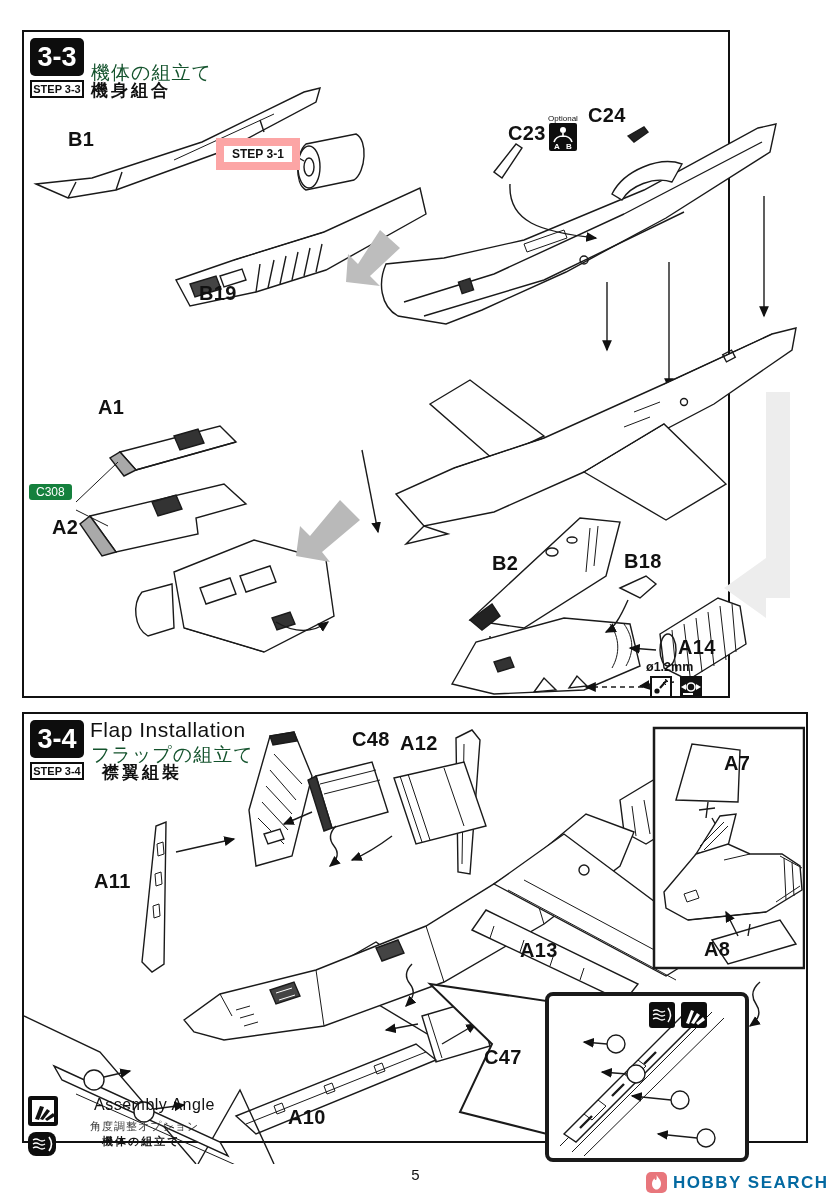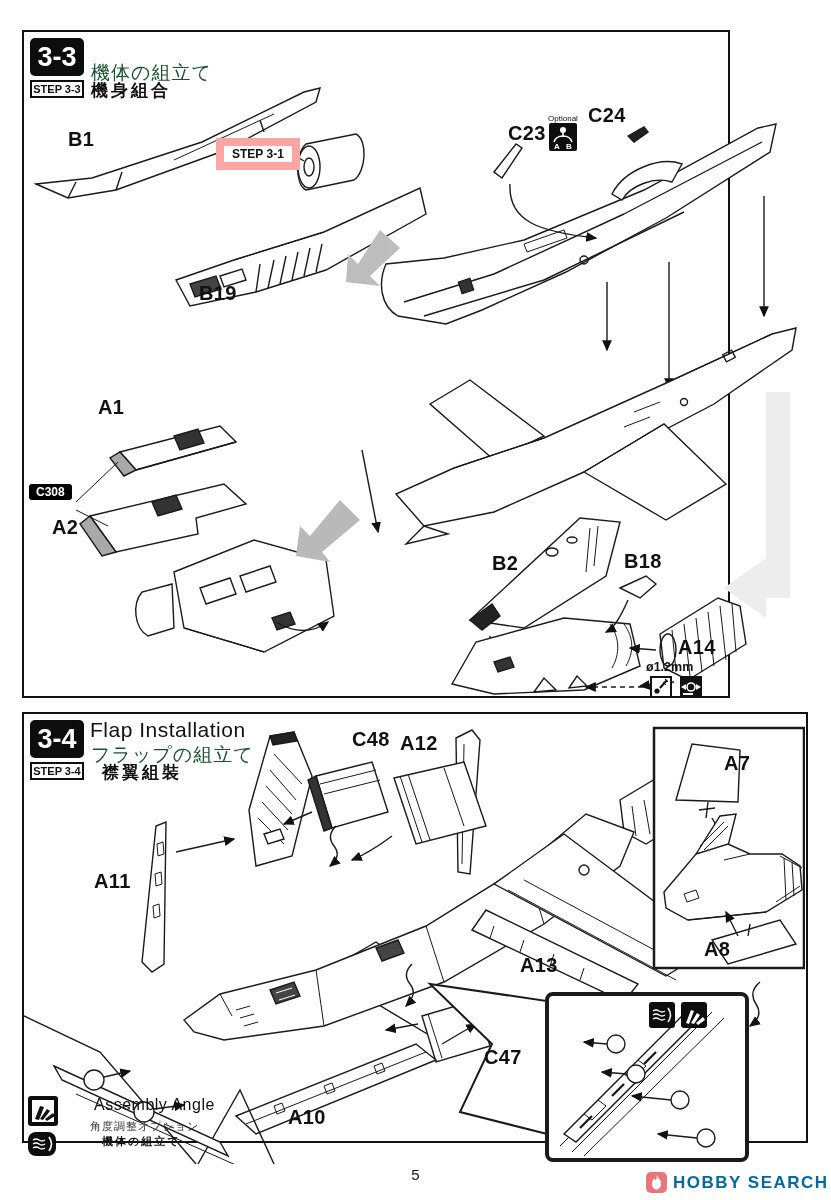--- a/index.html
+++ b/index.html
@@ -11,21 +11,21 @@
   .plabel{position:absolute;font-size:20px;font-weight:600;letter-spacing:.4px;white-space:nowrap;}
   .badge{position:absolute;width:54px;height:38px;background:#0d0d0d;color:#fff;border-radius:5px;
          font-size:27px;font-weight:bold;display:flex;align-items:center;justify-content:center;}
   .stepbox{position:absolute;width:54px;height:18px;border:2px solid #0d0d0d;background:#fff;
            font-size:11px;font-weight:bold;display:flex;align-items:center;justify-content:center;box-sizing:border-box;}
   .sec-title{position:absolute;font-size:21px;letter-spacing:.5px;white-space:nowrap;}
   .sec-sub-ja{position:absolute;font-size:19px;color:#14532d;letter-spacing:1px;white-space:nowrap;}
   .sec-sub-zh{position:absolute;font-size:17px;font-weight:bold;letter-spacing:3px;white-space:nowrap;}
   .refbox{position:absolute;border:8px solid #fca5a5;background:#fff;font-weight:bold;font-size:12px;
           padding:1px 8px;white-space:nowrap;}
-  .paintref{position:absolute;background:#000000;color:#fff;font-weight:bold;font-size:12px;
+  .paintref{position:absolute;background:#15803d;color:#fff;font-weight:normal;font-size:12px;
             padding:1px 7px;border-radius:3px;white-space:nowrap;}
   .drillnote{position:absolute;font-size:12.5px;font-weight:bold;white-space:nowrap;}
   .opt-icon{position:absolute;width:30px;text-align:center;}
   .opt-icon .word{font-size:8px;line-height:9px;}
   .opt-icon .box{width:28px;height:28px;margin:0 auto;background:#0d0d0d;border-radius:2px;}
   .sq-icon{position:absolute;background:#0d0d0d;border-radius:3px;}
   .oa-text-en{position:absolute;font-size:16px;letter-spacing:.5px;white-space:nowrap;}
   .oa-text-ja{position:absolute;font-size:11px;color:#3a3a3a;letter-spacing:1px;white-space:nowrap;}
   .oa-text-zh{position:absolute;font-size:11px;font-weight:bold;letter-spacing:2px;white-space:nowrap;}
   .pageno{position:absolute;left:0;right:0;top:1166px;text-align:center;font-size:15px;}
@@ -349,21 +349,21 @@
     <div class="stepbox" style="left:6px;top:48px;">STEP 3-4</div>
     <div class="sec-title" style="left:66px;top:4px;">Flap Installation</div>
     <div class="sec-sub-ja" style="left:67px;top:28px;">フラップの組立て</div>
     <div class="sec-sub-zh" style="left:78px;top:47px;">襟翼組裝</div>
 
     <div class="plabel" style="left:328px;top:14px;">C48</div>
     <div class="plabel" style="left:376px;top:18px;">A12</div>
     <div class="plabel" style="left:70px;top:156px;">A11</div>
     <div class="plabel" style="left:700px;top:38px;">A7</div>
     <div class="plabel" style="left:680px;top:224px;">A8</div>
-    <div class="plabel" style="left:496px;top:240px;">A13</div>
+    <div class="plabel" style="left:496px;top:225px;">A13</div>
     <div class="plabel" style="left:460px;top:332px;">C47</div>
     <div class="plabel" style="left:264px;top:392px;">A10</div>
 
     <div class="sq-icon" style="left:4px;top:382px;width:30px;height:30px;">
       <svg width="30" height="30" viewBox="0 0 30 30">
         <rect x="4" y="4" width="22" height="22" fill="#fff"></rect>
         <path d="M7,23 L12,10 L16,11 L11,24 Z" fill="#111"></path>
         <path d="M12,23 L19,13 L22,15 L15,24 Z" fill="#111"></path>
         <path d="M17,23 L25,17 L27,20 L19,25 Z" fill="#111"></path>
       </svg>

